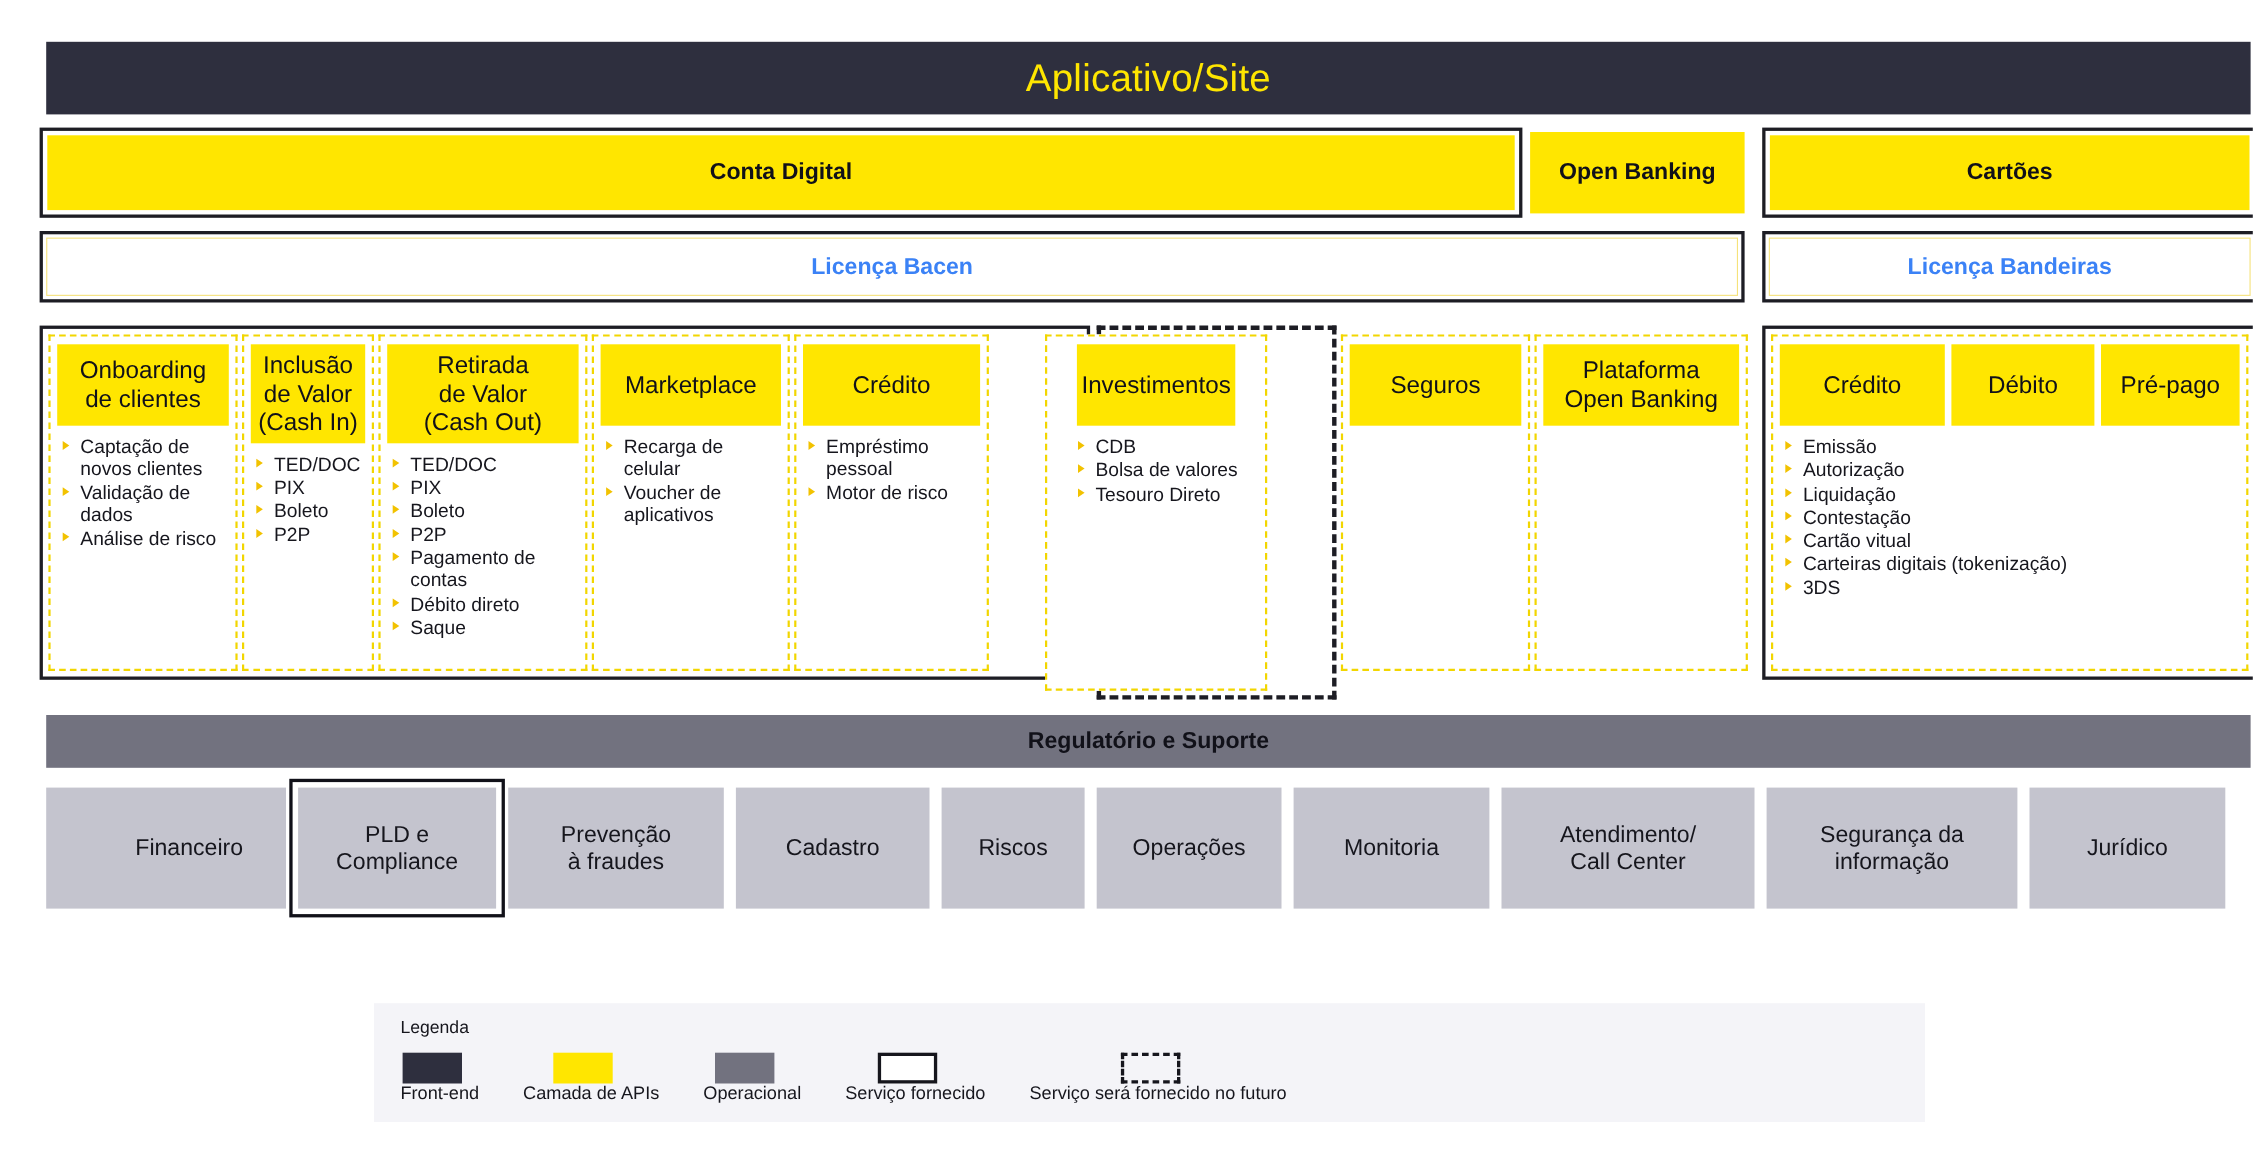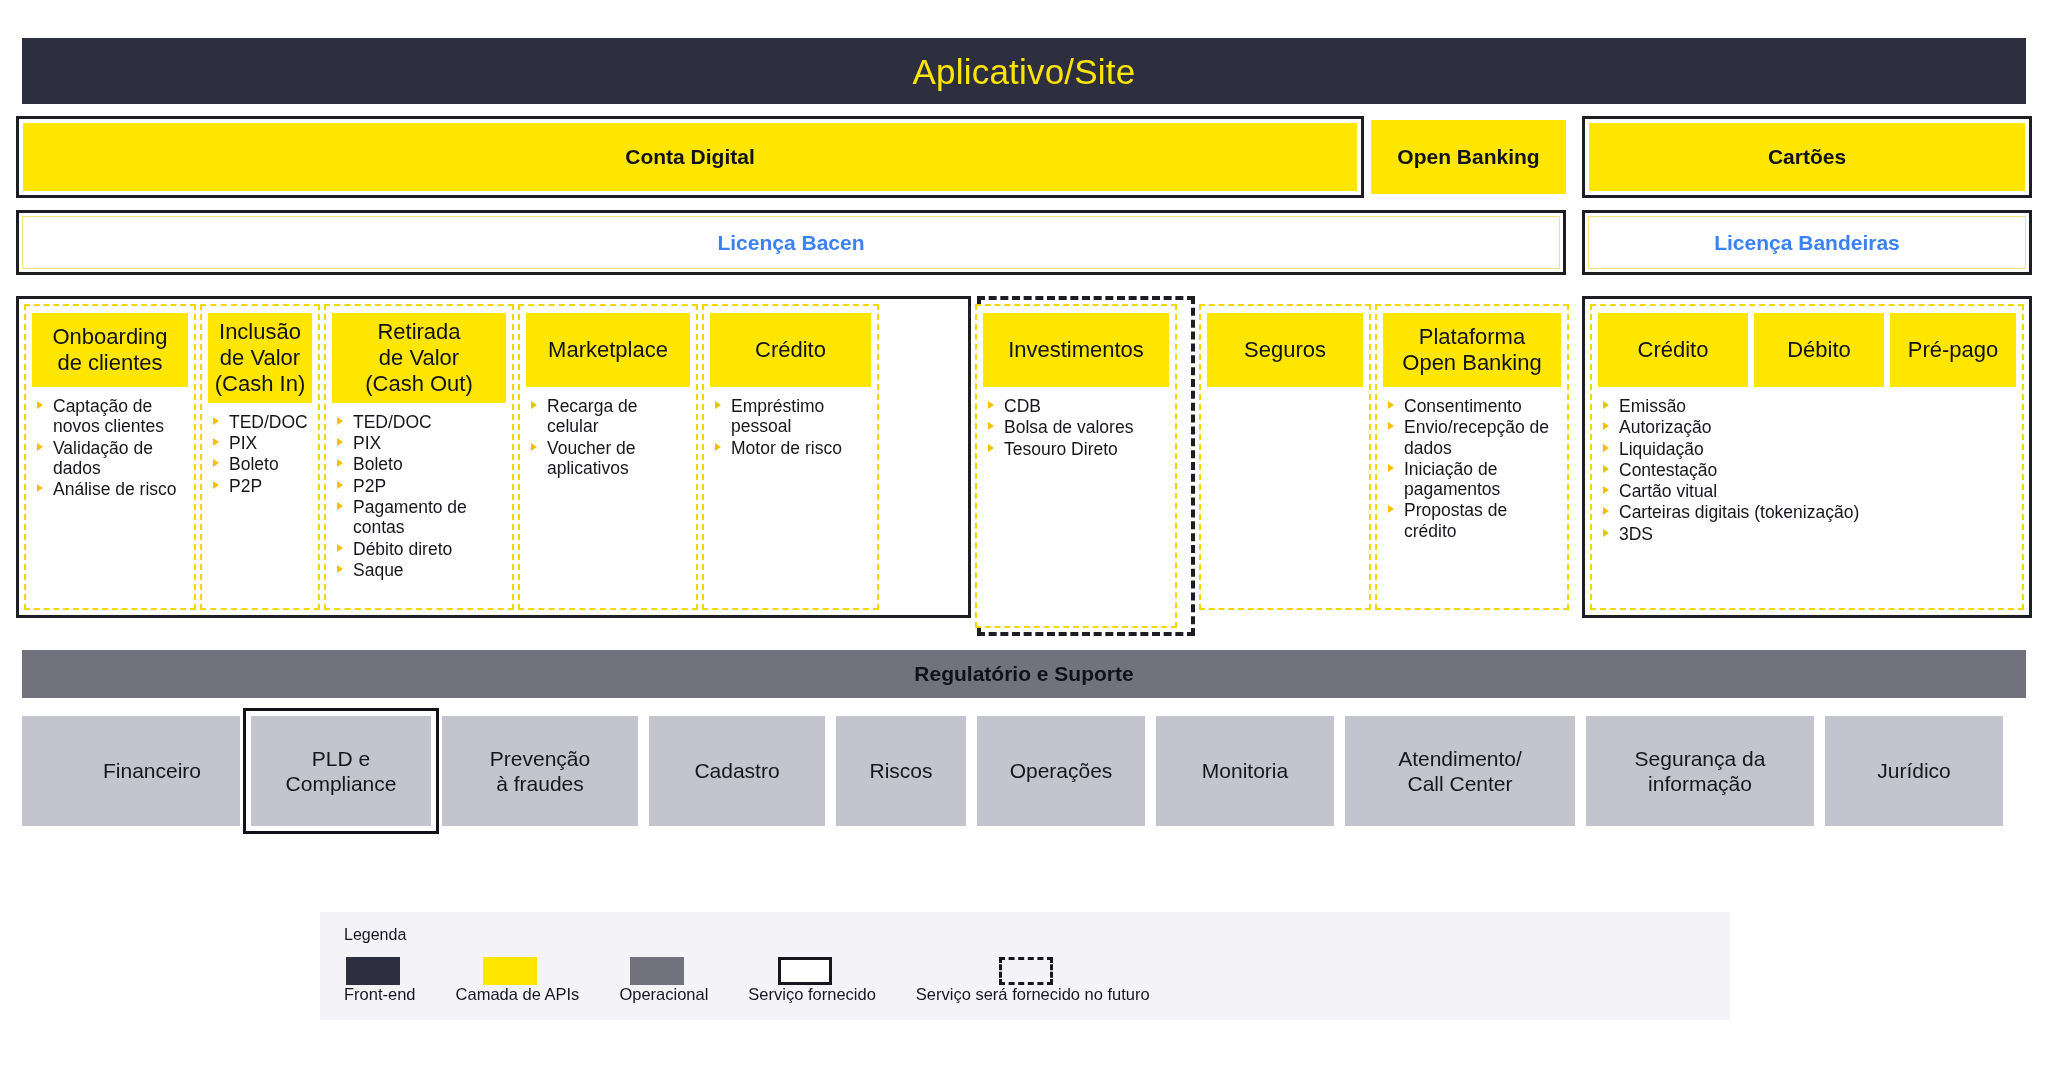--- a/index.html
+++ b/index.html
@@ -8,20 +8,21 @@
     margin: 0; padding: 0;
     width: 2048px; height: 1067px;
     background: #ffffff;
     font-family: "Liberation Sans", sans-serif;
     overflow: hidden;
   }
   .canvas {
     position: relative;
     width: 1920px; height: 1067px;
     background: #ffffff;
+    margin-left: 20px;
   }
 
   
   .frontend-bar {
     position: absolute;
     left: 22px; top: 38px;
     width: 2004px; height: 66px;
     background: #2e2f3e;
     display: flex; align-items: center; justify-content: center;
   }
@@ -327,48 +328,40 @@
           <div class="card-head">
             <span>Crédito</span>
           </div>
           <div class="card-body">
             <ul class="bullets">
               <li><span class="tri"></span><span>Empréstimo pessoal</span></li>
               <li><span class="tri"></span><span>Motor de risco</span></li>
             </ul>
           </div>
         </div>
-        <div class="card" style="left: 959px; top: 16px; width: 202px; height: 324px;">
+        <div class="card" style="left: 914px; top: 16px; width: 202px; height: 324px; align-items: center;">
           <div class="card-head">
             <span>Investimentos</span>
           </div>
           <div class="card-body">
             <ul class="bullets">
               <li><span class="tri"></span><span>CDB</span></li>
               <li><span class="tri"></span><span>Bolsa de valores</span></li>
               <li><span class="tri"></span><span>Tesouro Direto</span></li>
             </ul>
           </div>
         </div>
         <div class="card" style="left: 1183px; top: 16px; width: 172px; height: 306px;">
           <div class="card-head">
             <span>Seguros</span>
           </div>
         </div>
         <div class="card" style="left: 1359px; top: 16px; width: 194px; height: 306px;">
           <div class="card-head">
             <span>Plataforma<br>Open Banking</span>
-          </div>
-          <div class="card-body">
-            <ul class="bullets">
-              <li><span class="tri"></span><span>Consentimento</span></li>
-              <li><span class="tri"></span><span>Envio/recepção de dados</span></li>
-              <li><span class="tri"></span><span>Iniciação de pagamentos</span></li>
-              <li><span class="tri"></span><span>Propostas de crédito</span></li>
-            </ul>
           </div>
         </div>
         <div class="card" style="left: 1574px; top: 16px; width: 434px; height: 306px;">
           <div class="head-triple">
             <div class="h" style="flex: 0 0 150px;">
               <span>Crédito</span>
             </div>
             <div class="h" style="flex: 0 0 130px;">
               <span>Débito</span>
             </div>

